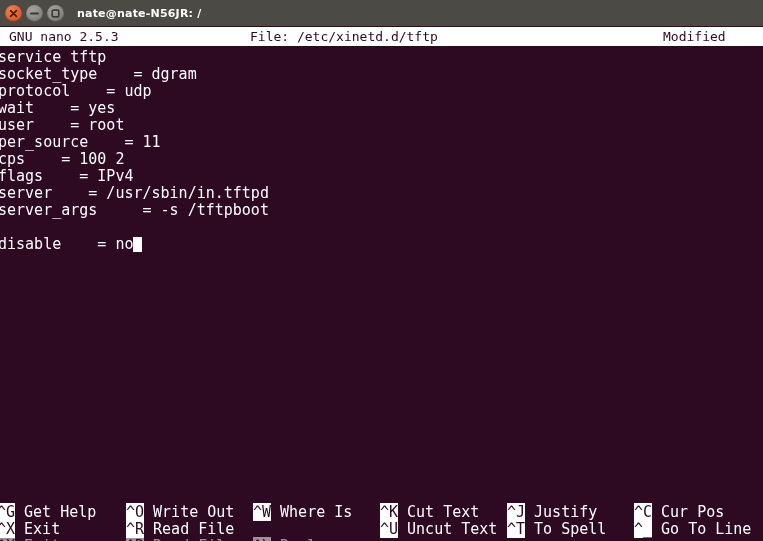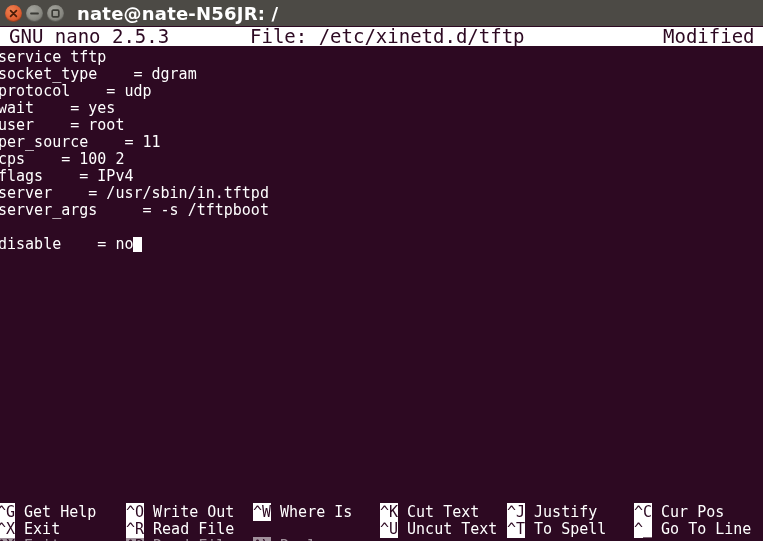--- a/index.html
+++ b/index.html
@@ -49,35 +49,35 @@
   }
   .wbtn-min, .wbtn-max {
     background: radial-gradient(circle at 35% 30%, #a3a39c 0%, #8a8a83 55%, #6e6e68 100%);
     box-shadow: inset 0 -1px 1px rgba(0,0,0,.35);
   }
   .wbtn svg { display: block; }
   .title-text {
     margin-left: 13px;
     color: #ffffff;
     font-family: "DejaVu Sans", "Liberation Sans", sans-serif;
-    font-size: 18px;
+    font-size: 11px;
     font-weight: bold;
     letter-spacing: .2px;
     white-space: pre;
   }
 
   
   .nano-header {
     position: absolute;
     top: 27px; left: 0;
     width: 763px;
     height: 19px;
     background: #ffffff;
     color: #2d0922;
-    font-size: 19px;
+    font-size: 13px;
     line-height: 19px;
     white-space: pre;
   }
   .nano-header span {
     position: absolute;
     top: 0;
   }
   .nh-version { left: 9px; }
   .nh-file    { left: 250px; }
   .nh-mod     { left: 663px; }

